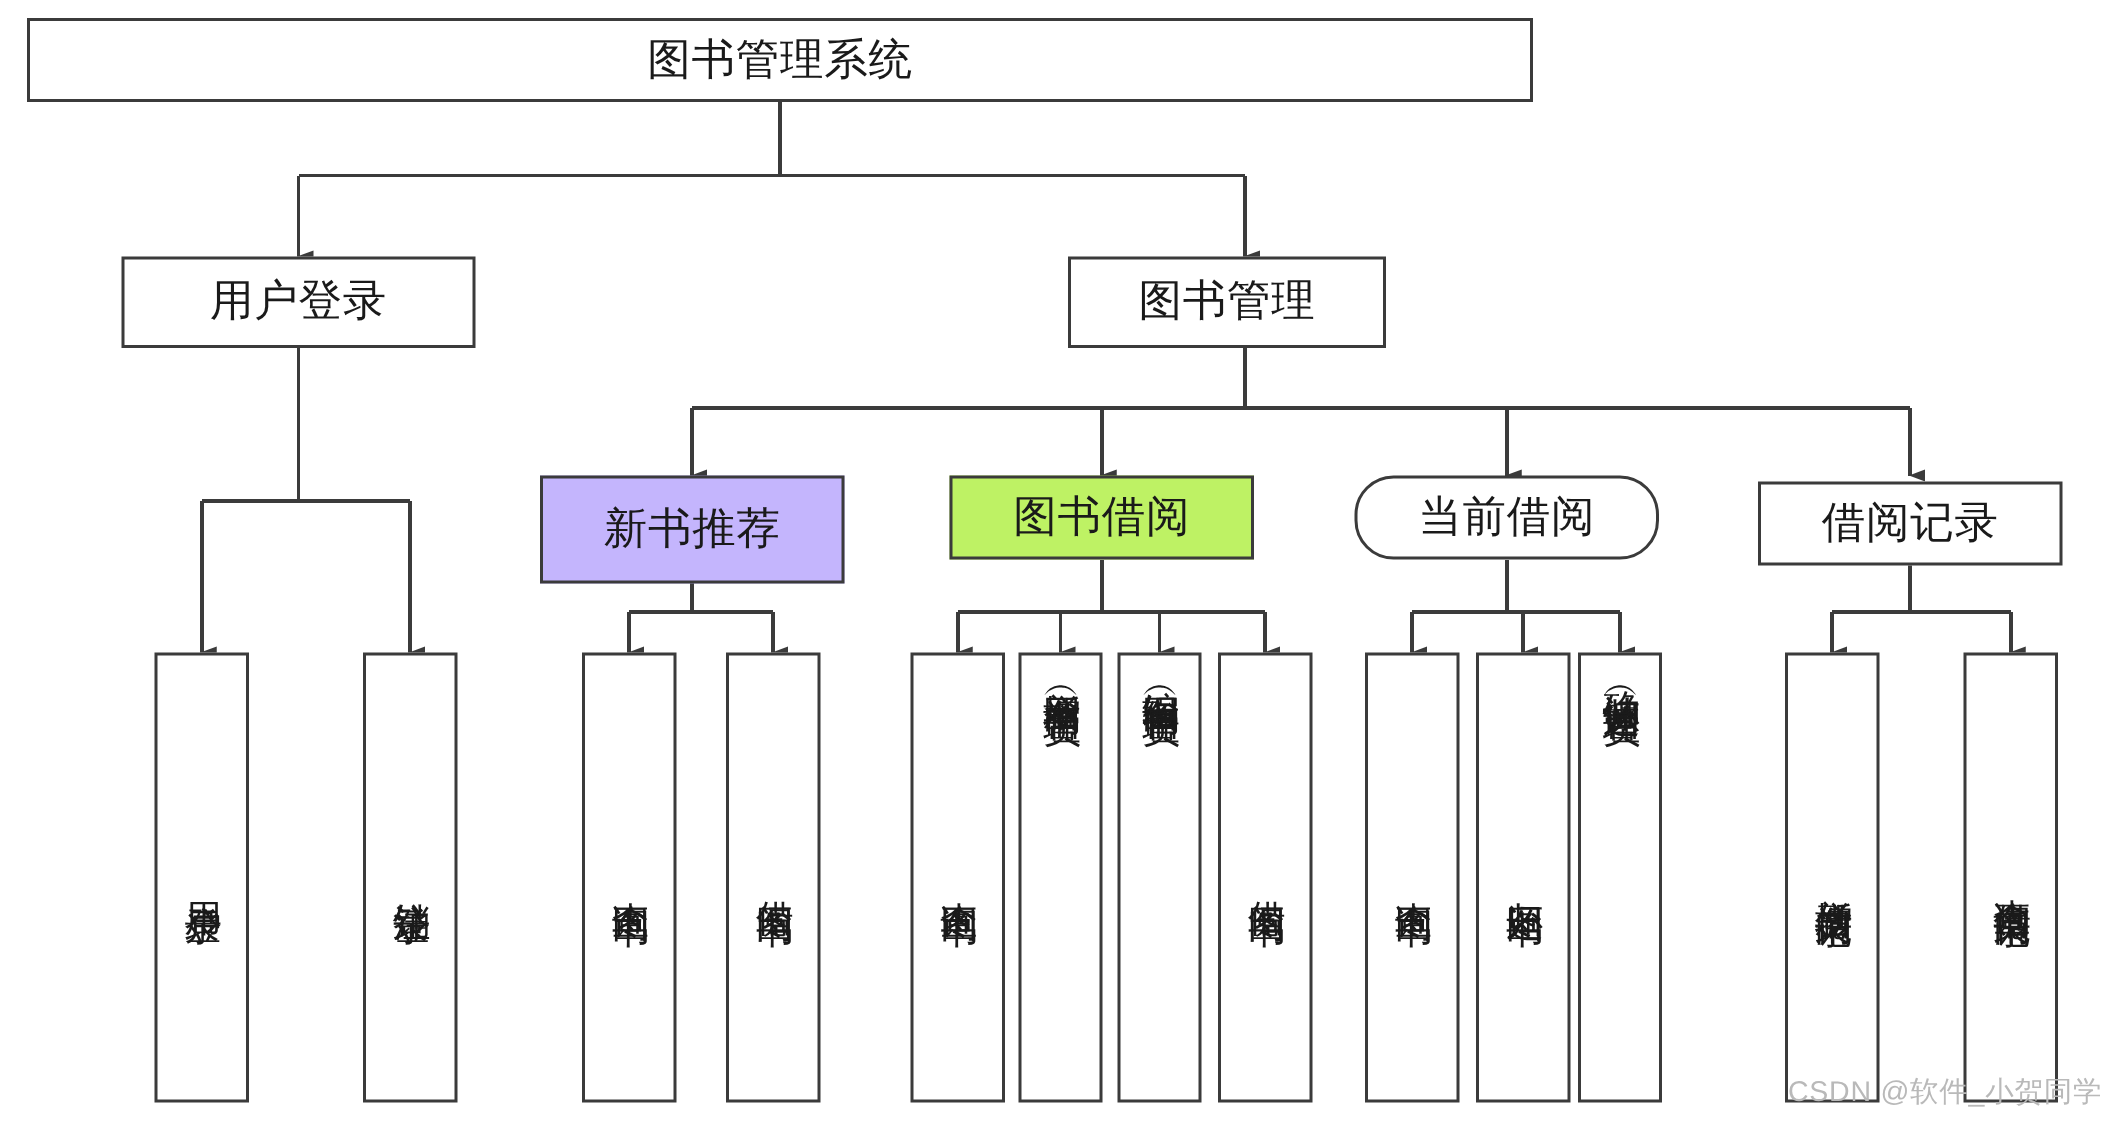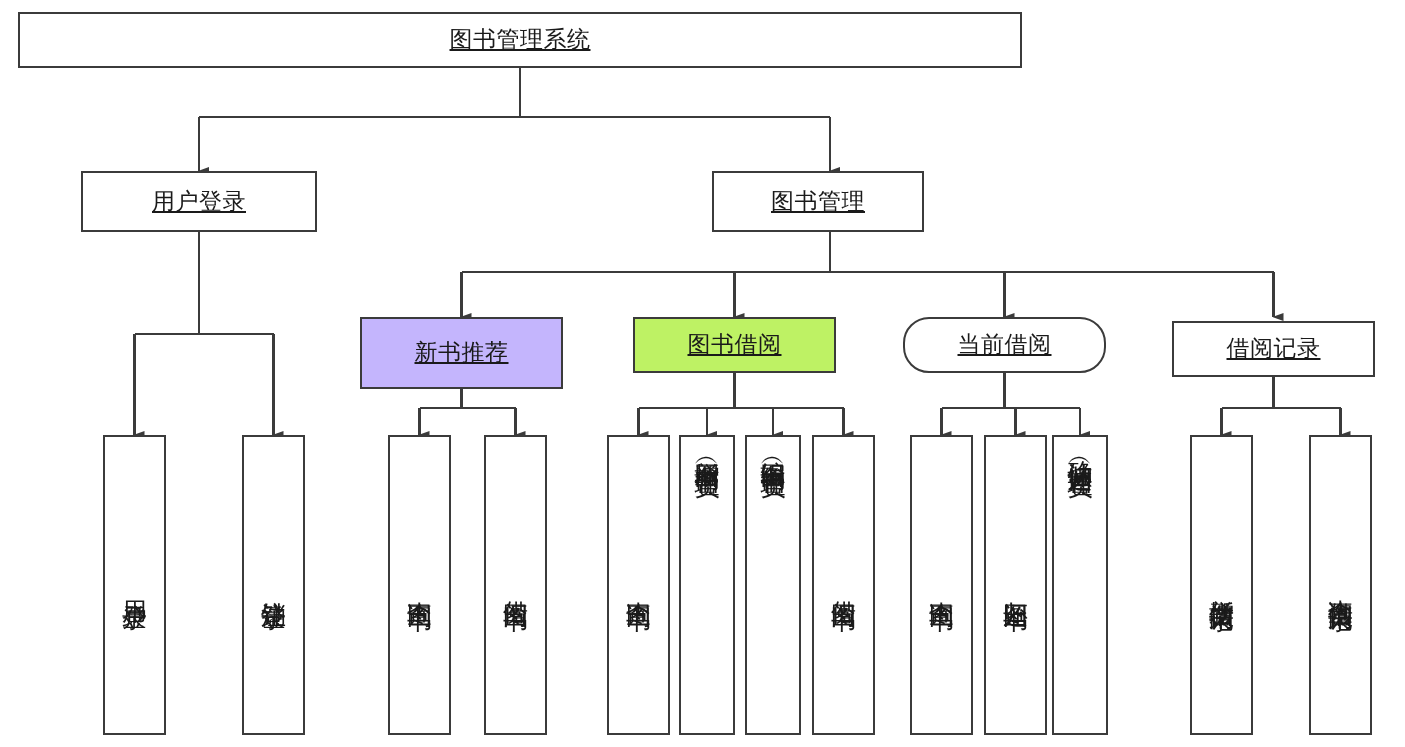--- a/index.html
+++ b/index.html
@@ -34,23 +34,22 @@
     align-items: center;
     justify-content: center;
     color: #1a1a1a;
   }
   .node .label {
     text-align: center;
     line-height: 1.12;
     letter-spacing: 0.5px;
   }
   .node.horizontal .label {
-    font-size: 23px;
+    font-size: 29px;
     white-space: nowrap;
-    text-decoration: underline;
   }
   .node.vertical {
     align-items: flex-start;
     justify-content: center;
     padding-top: 4px;
   }
   .node.vertical .label {
     writing-mode: vertical-rl;
     text-orientation: upright;
     font-size: 25px;
@@ -173,14 +172,15 @@
         <span class="label" style="color: rgb(26, 26, 26);">确认归还（管理员）</span>
       </div>
       <div class="node vertical centered" style="left: 1190px; top: 435px; width: 63px; height: 300px; border-color: rgb(59, 59, 59); background: rgb(255, 255, 255);">
         <span class="label" style="color: rgb(26, 26, 26);">新增借阅记录</span>
       </div>
       <div class="node vertical centered" style="left: 1309px; top: 435px; width: 63px; height: 300px; border-color: rgb(59, 59, 59); background: rgb(255, 255, 255);">
         <span class="label" style="color: rgb(26, 26, 26);">查询借阅记录</span>
       </div>
     </div>
 
+  <div class="watermark" style="left: 1192px; top: 715px; color: rgb(185, 185, 185);">CSDN @软件_小贺同学</div>
 
 </div>
 
 </body></html>

